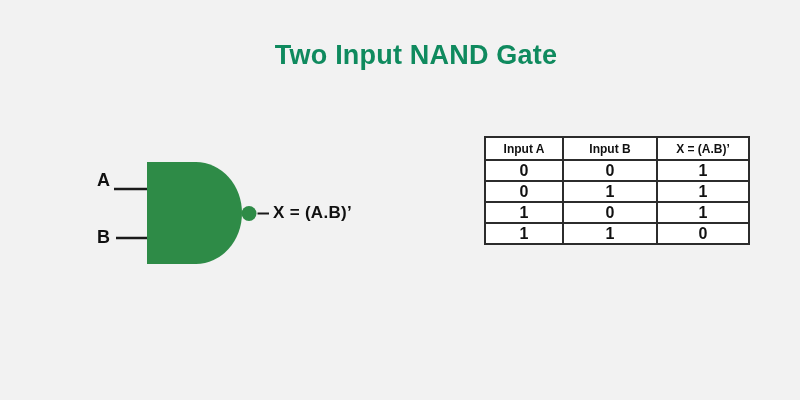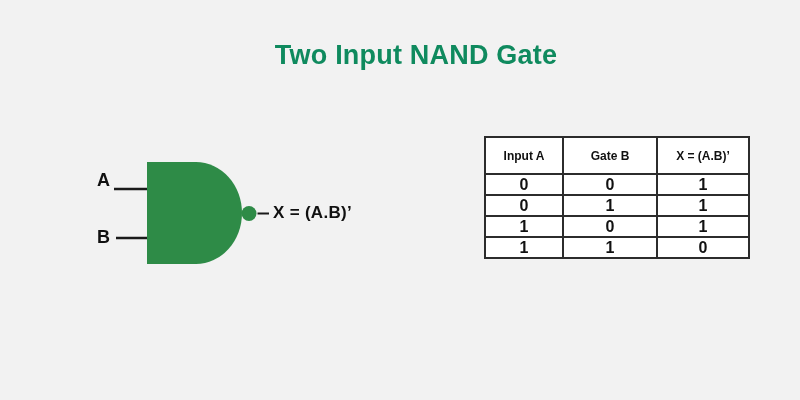--- a/index.html
+++ b/index.html
@@ -39,21 +39,21 @@
   }
   table.truth-table{
     width:264px;table-layout:fixed;border-collapse:collapse;
     background:#ffffff;
   }
   .truth-table th,.truth-table td{
     border:2px solid var(--border);
     text-align:center;vertical-align:middle;
     color:#111;
   }
-  .truth-table th{font-size:12px;font-weight:700;height:37px;padding:1px 2px;margin-top:21px;}
+  .truth-table th{font-size:12px;font-weight:700;height:23px;padding:1px 2px;margin-top:21px;}
   .truth-table td{font-size:16px;font-weight:700;height:21px;padding:0 2px;line-height:1;}
   .col-a{width:78px;} .col-b{width:94px;} .col-x{width:92px;}
 </style>
 </head>
 <body>
 
 <div class="canvas">
 
   <h1 class="page-title">Two Input NAND Gate</h1>
 
@@ -72,21 +72,21 @@
   <div class="table-wrap">
     <table class="truth-table">
       <colgroup>
           <col class="col-a">
           <col class="col-b">
           <col class="col-x">
         </colgroup>
       <thead>
         <tr>
           <th>Input A</th>
-          <th>Gate B</th>
+          <th>Input B</th>
           <th>X = (A.B)’</th>
         </tr>
       </thead>
       <tbody>
         <tr>
           <td>0</td>
           <td>0</td>
           <td>1</td>
         </tr>
         <tr>

